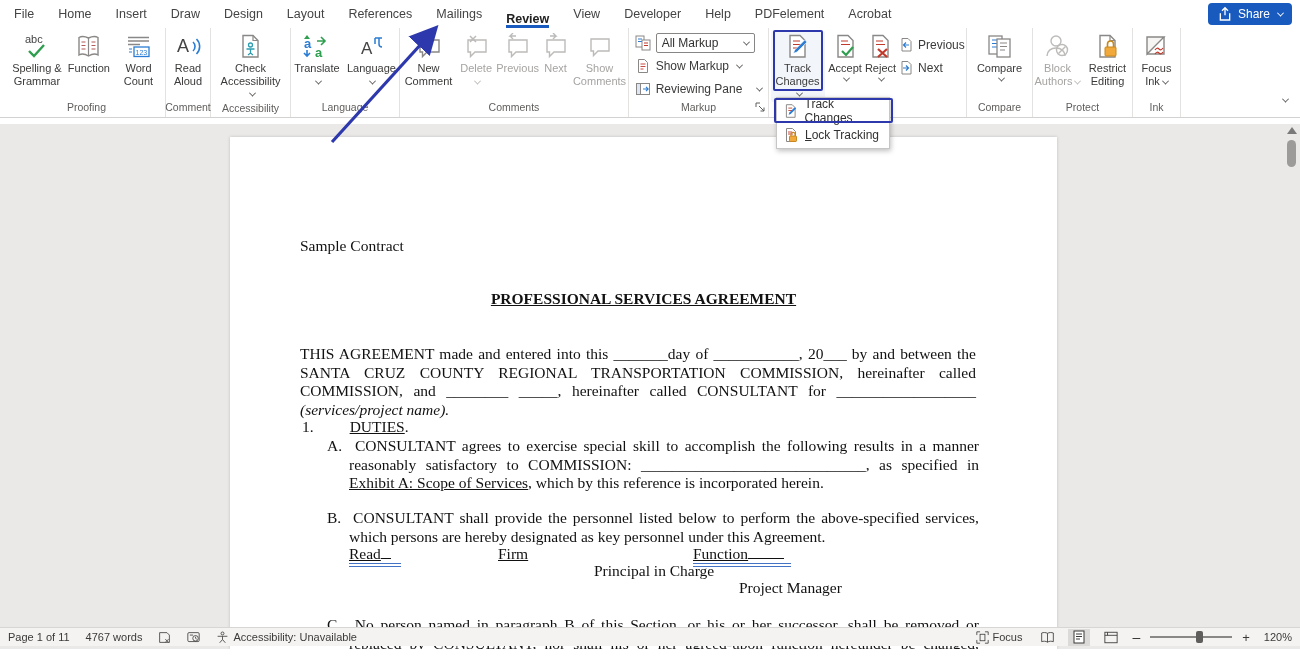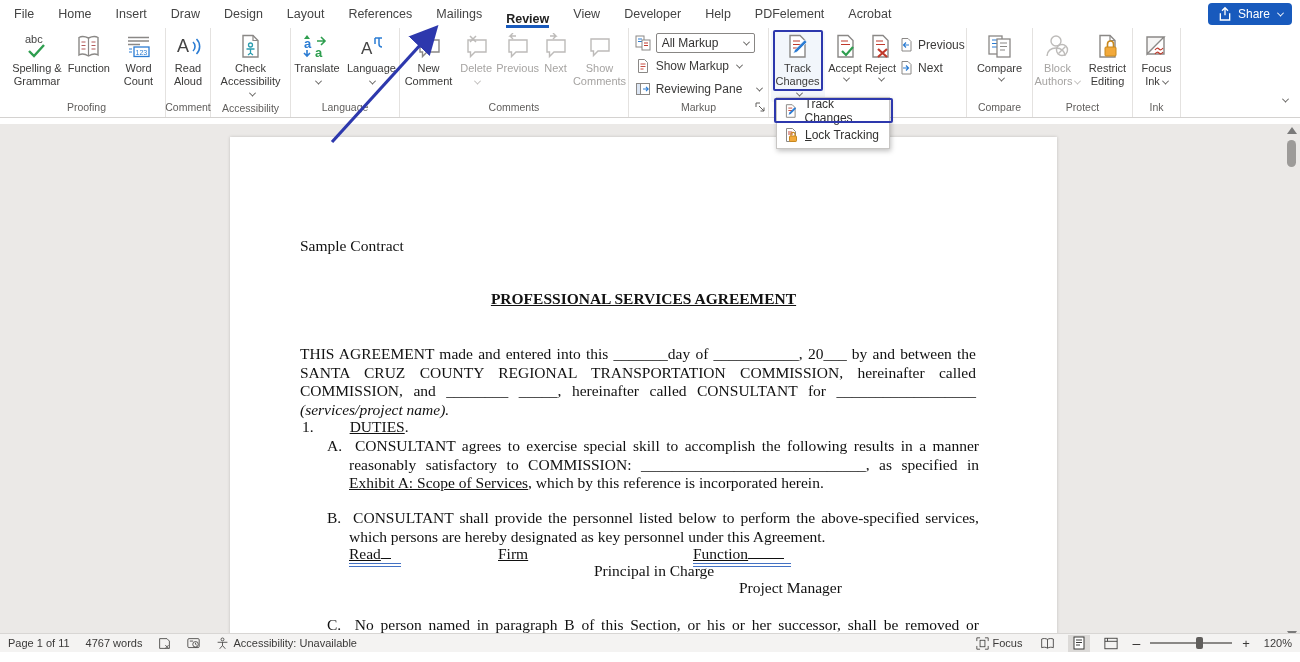--- a/index.html
+++ b/index.html
@@ -41,21 +41,21 @@
   .uline { text-decoration:underline; }
   .ext { display:inline-block; border-bottom:1px solid #111; height:14px; }
   .bluemark { position:absolute; height:4px; border-top:1px solid #4472c4; border-bottom:1px solid #4472c4; }
 
   
   .vscroll-up { position:absolute; right:3px; top:3px; width:0; height:0; border-left:5px solid transparent; border-right:5px solid transparent; border-bottom:7px solid #7a7a7a; }
   .vscroll-thumb { position:absolute; right:4px; top:16px; width:9px; height:27px; background:#9d9b99; border-radius:5px; }
   .vscroll-down { position:absolute; right:3px; top:507px; width:0; height:0; border-left:5px solid transparent; border-right:5px solid transparent; border-top:7px solid #7a7a7a; }
 
   
-  .statusbar { position:absolute; bottom:10px; left:0; right:0; height:19px; background:#f4f3f2; border-top:1px solid #d8d6d4; display:flex; align-items:center; font-size:11px; color:#3b3a39; padding:0 8px; }
+  .statusbar { position:absolute; bottom:16px; left:0; right:0; height:19px; background:#f4f3f2; border-top:1px solid #d8d6d4; display:flex; align-items:center; font-size:11px; color:#3b3a39; padding:0 8px; }
   .sb-item { display:flex; align-items:center; gap:4px; margin-right:16px; white-space:nowrap; }
   .sb-right { margin-left:auto; display:flex; align-items:center; gap:10px; }
   .viewbtn { width:22px; height:17px; display:flex; align-items:center; justify-content:center; }
   .viewbtn.sel { background:#dcdad8; }
   .zoomtrack { position:relative; width:82px; height:2px; background:#8a8886; }
   .zoomthumb { position:absolute; left:46px; top:-5px; width:7px; height:12px; background:#605e5c; border-radius:2px; }
 
   
   .dropdown { position:absolute; left:776px; top:97px; width:114px; background:#fff; border:1px solid #c8c6c4; box-shadow:1px 2px 5px rgba(0,0,0,.25); z-index:40; padding:1px 0; }
   .dd-item { display:flex; align-items:center; gap:6px; height:24px; padding:0 6px; font-size:12px; color:#323130; }

